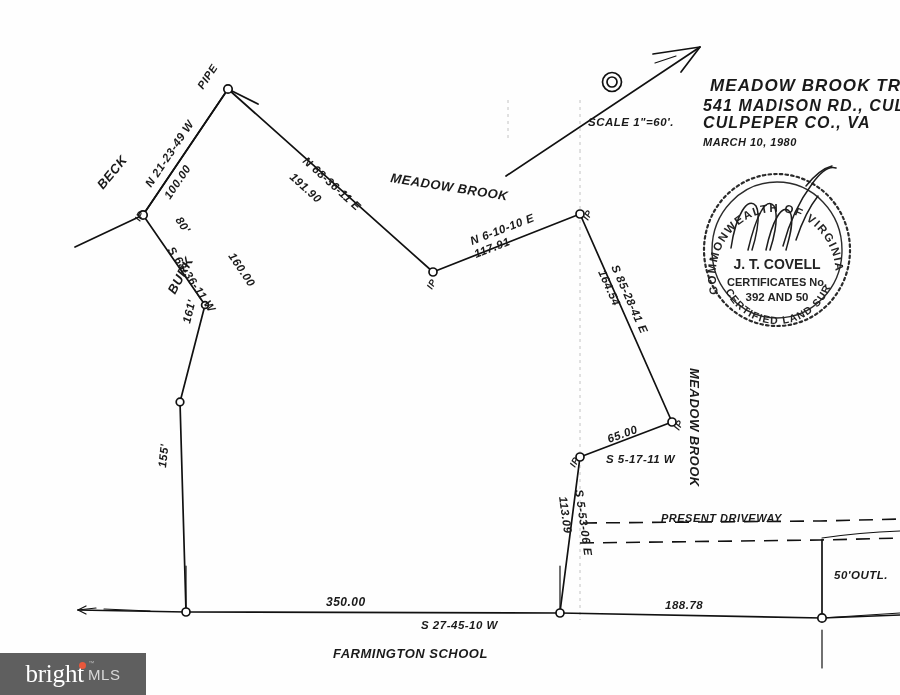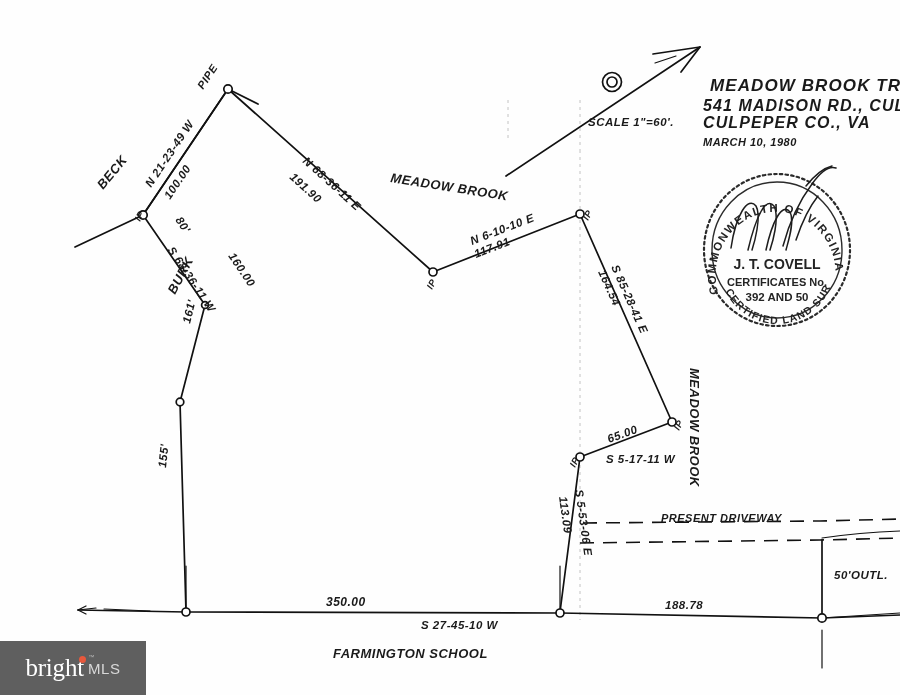--- a/index.html
+++ b/index.html
@@ -96,21 +96,21 @@
     fill: none;
     stroke: #1d1d1d;
     stroke-width: 1.5;
     stroke-linecap: round;
   }
   #watermark {
     position: absolute;
     left: 0;
     bottom: 0;
     width: 146px;
-    height: 54px;
+    height: 42px;
     background: #5f5f5f;
     display: flex;
     align-items: center;
     justify-content: center;
     gap: 4px;
   }
   #watermark .wm-bright {
     font-family: "Liberation Serif", serif;
     font-size: 25px;
     color: #ffffff;

